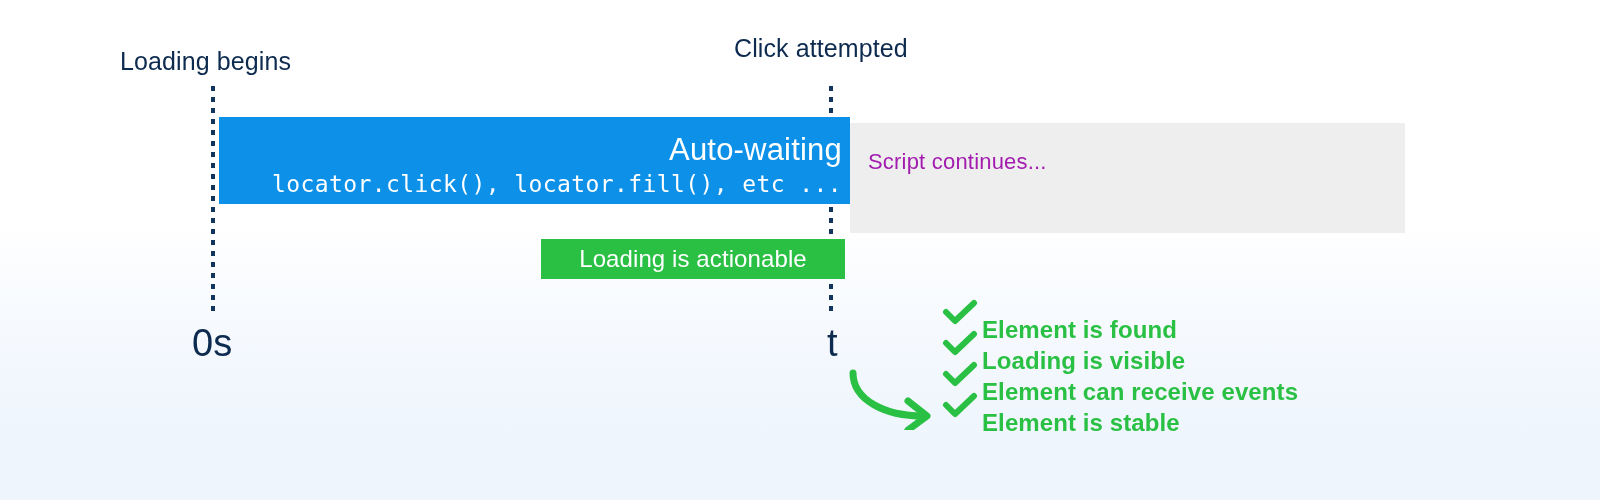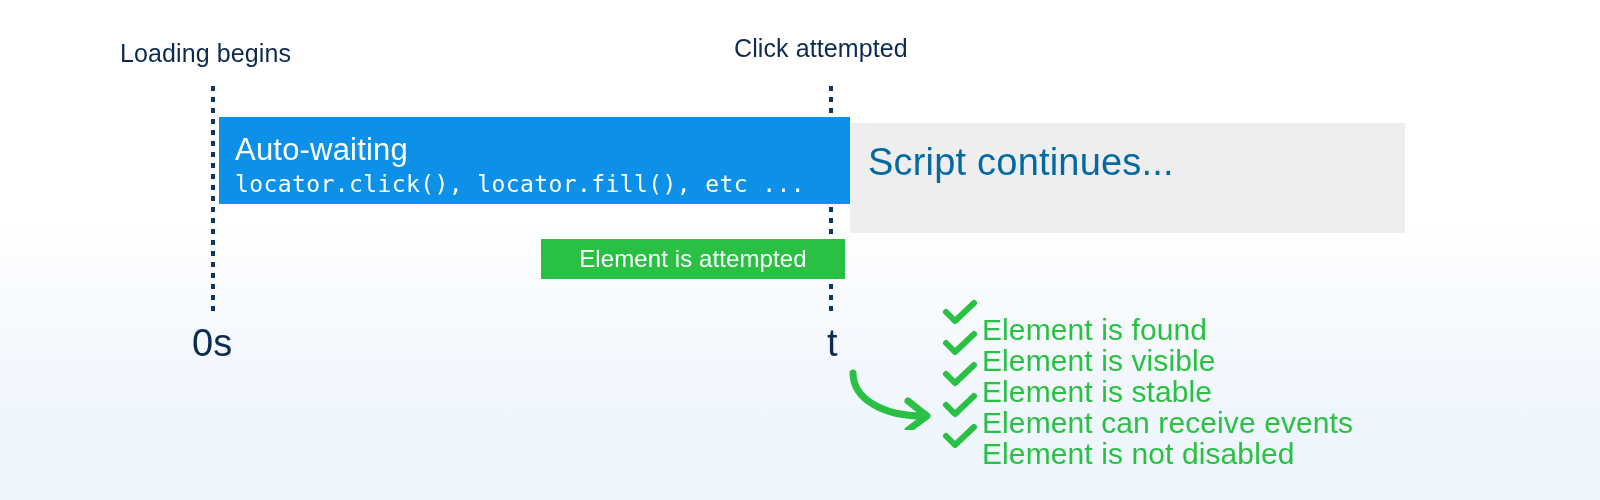--- a/index.html
+++ b/index.html
@@ -22,21 +22,21 @@
 
   
   .marker-label {
     position: absolute;
     color: #0d2a4f;
     font-size: 25px;
     font-weight: 400;
     white-space: nowrap;
     letter-spacing: 0.1px;
   }
-  #label-loading { left: 120px; top: 39px; }
+  #label-loading { left: 120px; top: 47px; }
   #label-click   { left: 734px; top: 34px; }
 
   
   .guide {
     position: absolute;
     width: 4px;
     background-image: repeating-linear-gradient(
       to bottom,
       #12355e 0px, #12355e 5px,
       rgba(0,0,0,0) 5px, rgba(0,0,0,0) 11px
@@ -47,21 +47,22 @@
 
   
   #bar-autowaiting {
     position: absolute;
     left: 219px;
     top: 117px;
     width: 631px;
     height: 87px;
     background: #0d90e8;
     box-sizing: border-box;
-    padding: 14px 0 0 16px;
+    padding: 14px 8px 0 16px;
+    text-align: right;
   }
   #bar-autowaiting .bar-title {
     color: #ffffff;
     font-size: 31px;
     line-height: 38px;
     font-weight: 400;
     letter-spacing: 0.2px;
   }
   #bar-autowaiting .bar-code {
     color: #ffffff;
@@ -76,22 +77,22 @@
     position: absolute;
     left: 850px;
     top: 123px;
     width: 555px;
     height: 110px;
     background: #efeeee;
     box-sizing: border-box;
     padding: 20px 0 0 18px;
   }
   #bar-script .bar-title {
-    color: #0369a1;
-    font-size: 38px;
+    color: #a21caf;
+    font-size: 22px;
     line-height: 38px;
     font-weight: 400;
     letter-spacing: 0.2px;
   }
 
   
   #badge-actionable {
     position: absolute;
     left: 541px;
     top: 239px;
@@ -145,22 +146,22 @@
     height: 31px;
   }
   .check-row .check-icon {
     width: 42px;
     height: 26px;
     flex: 0 0 42px;
     display: block;
   }
   .check-row .check-text {
     color: #2ac044;
-    font-size: 30px;
-    font-weight: normal;
+    font-size: 24px;
+    font-weight: bold;
     line-height: 26px;
     white-space: nowrap;
     letter-spacing: 0.1px;
     margin-top: 36px;
   }
 </style>
 </head>
 <body>
 
 <div id="stage">
@@ -176,21 +177,21 @@
   <div id="bar-autowaiting">
     <div class="bar-title">Auto-waiting</div>
     <div class="bar-code">locator.click(), locator.fill(), etc ...</div>
   </div>
 
   <div id="bar-script">
     <div class="bar-title">Script continues...</div>
   </div>
 
   <div id="badge-actionable">
-    <span class="badge-text">Element is attempted</span>
+    <span class="badge-text">Loading is actionable</span>
   </div>
 
   <div class="tick-label" id="tick-zero">0s</div>
 
   <div class="tick-label" id="tick-t">t</div>
 
   <svg id="arrow-to-checklist" viewBox="0 0 115 70">
     <path d="M23,13 C23,40 55,56 93,56" fill="none" stroke="#2ac044" stroke-width="7" stroke-linecap="round"></path>
     <path d="M78,41 L97,56 L78,70" fill="none" stroke="#2ac044" stroke-width="7" stroke-linecap="round" stroke-linejoin="round"></path>
   </svg>
@@ -201,39 +202,33 @@
       <svg class="check-icon" viewBox="0 0 42 26">
         <path d="M6,13 L15,22 L34,4" fill="none" stroke="#2ac044" stroke-width="6" stroke-linecap="round" stroke-linejoin="round"></path>
       </svg>
       <span class="check-text">Element is found</span>
     </div>
 
     <div class="check-row">
       <svg class="check-icon" viewBox="0 0 42 26">
         <path d="M6,13 L15,22 L34,4" fill="none" stroke="#2ac044" stroke-width="6" stroke-linecap="round" stroke-linejoin="round"></path>
       </svg>
-      <span class="check-text">Element is visible</span>
+      <span class="check-text">Loading is visible</span>
+    </div>
+
+    <div class="check-row">
+      <svg class="check-icon" viewBox="0 0 42 26">
+        <path d="M6,13 L15,22 L34,4" fill="none" stroke="#2ac044" stroke-width="6" stroke-linecap="round" stroke-linejoin="round"></path>
+      </svg>
+      <span class="check-text">Element can receive events</span>
     </div>
 
     <div class="check-row">
       <svg class="check-icon" viewBox="0 0 42 26">
         <path d="M6,13 L15,22 L34,4" fill="none" stroke="#2ac044" stroke-width="6" stroke-linecap="round" stroke-linejoin="round"></path>
       </svg>
       <span class="check-text">Element is stable</span>
     </div>
 
-    <div class="check-row">
-      <svg class="check-icon" viewBox="0 0 42 26">
-        <path d="M6,13 L15,22 L34,4" fill="none" stroke="#2ac044" stroke-width="6" stroke-linecap="round" stroke-linejoin="round"></path>
-      </svg>
-      <span class="check-text">Element can receive events</span>
-    </div>
-
-    <div class="check-row">
-      <svg class="check-icon" viewBox="0 0 42 26">
-        <path d="M6,13 L15,22 L34,4" fill="none" stroke="#2ac044" stroke-width="6" stroke-linecap="round" stroke-linejoin="round"></path>
-      </svg>
-      <span class="check-text">Element is not disabled</span>
-    </div>
 
   </div>
 
 </div>
 
 </body></html>

